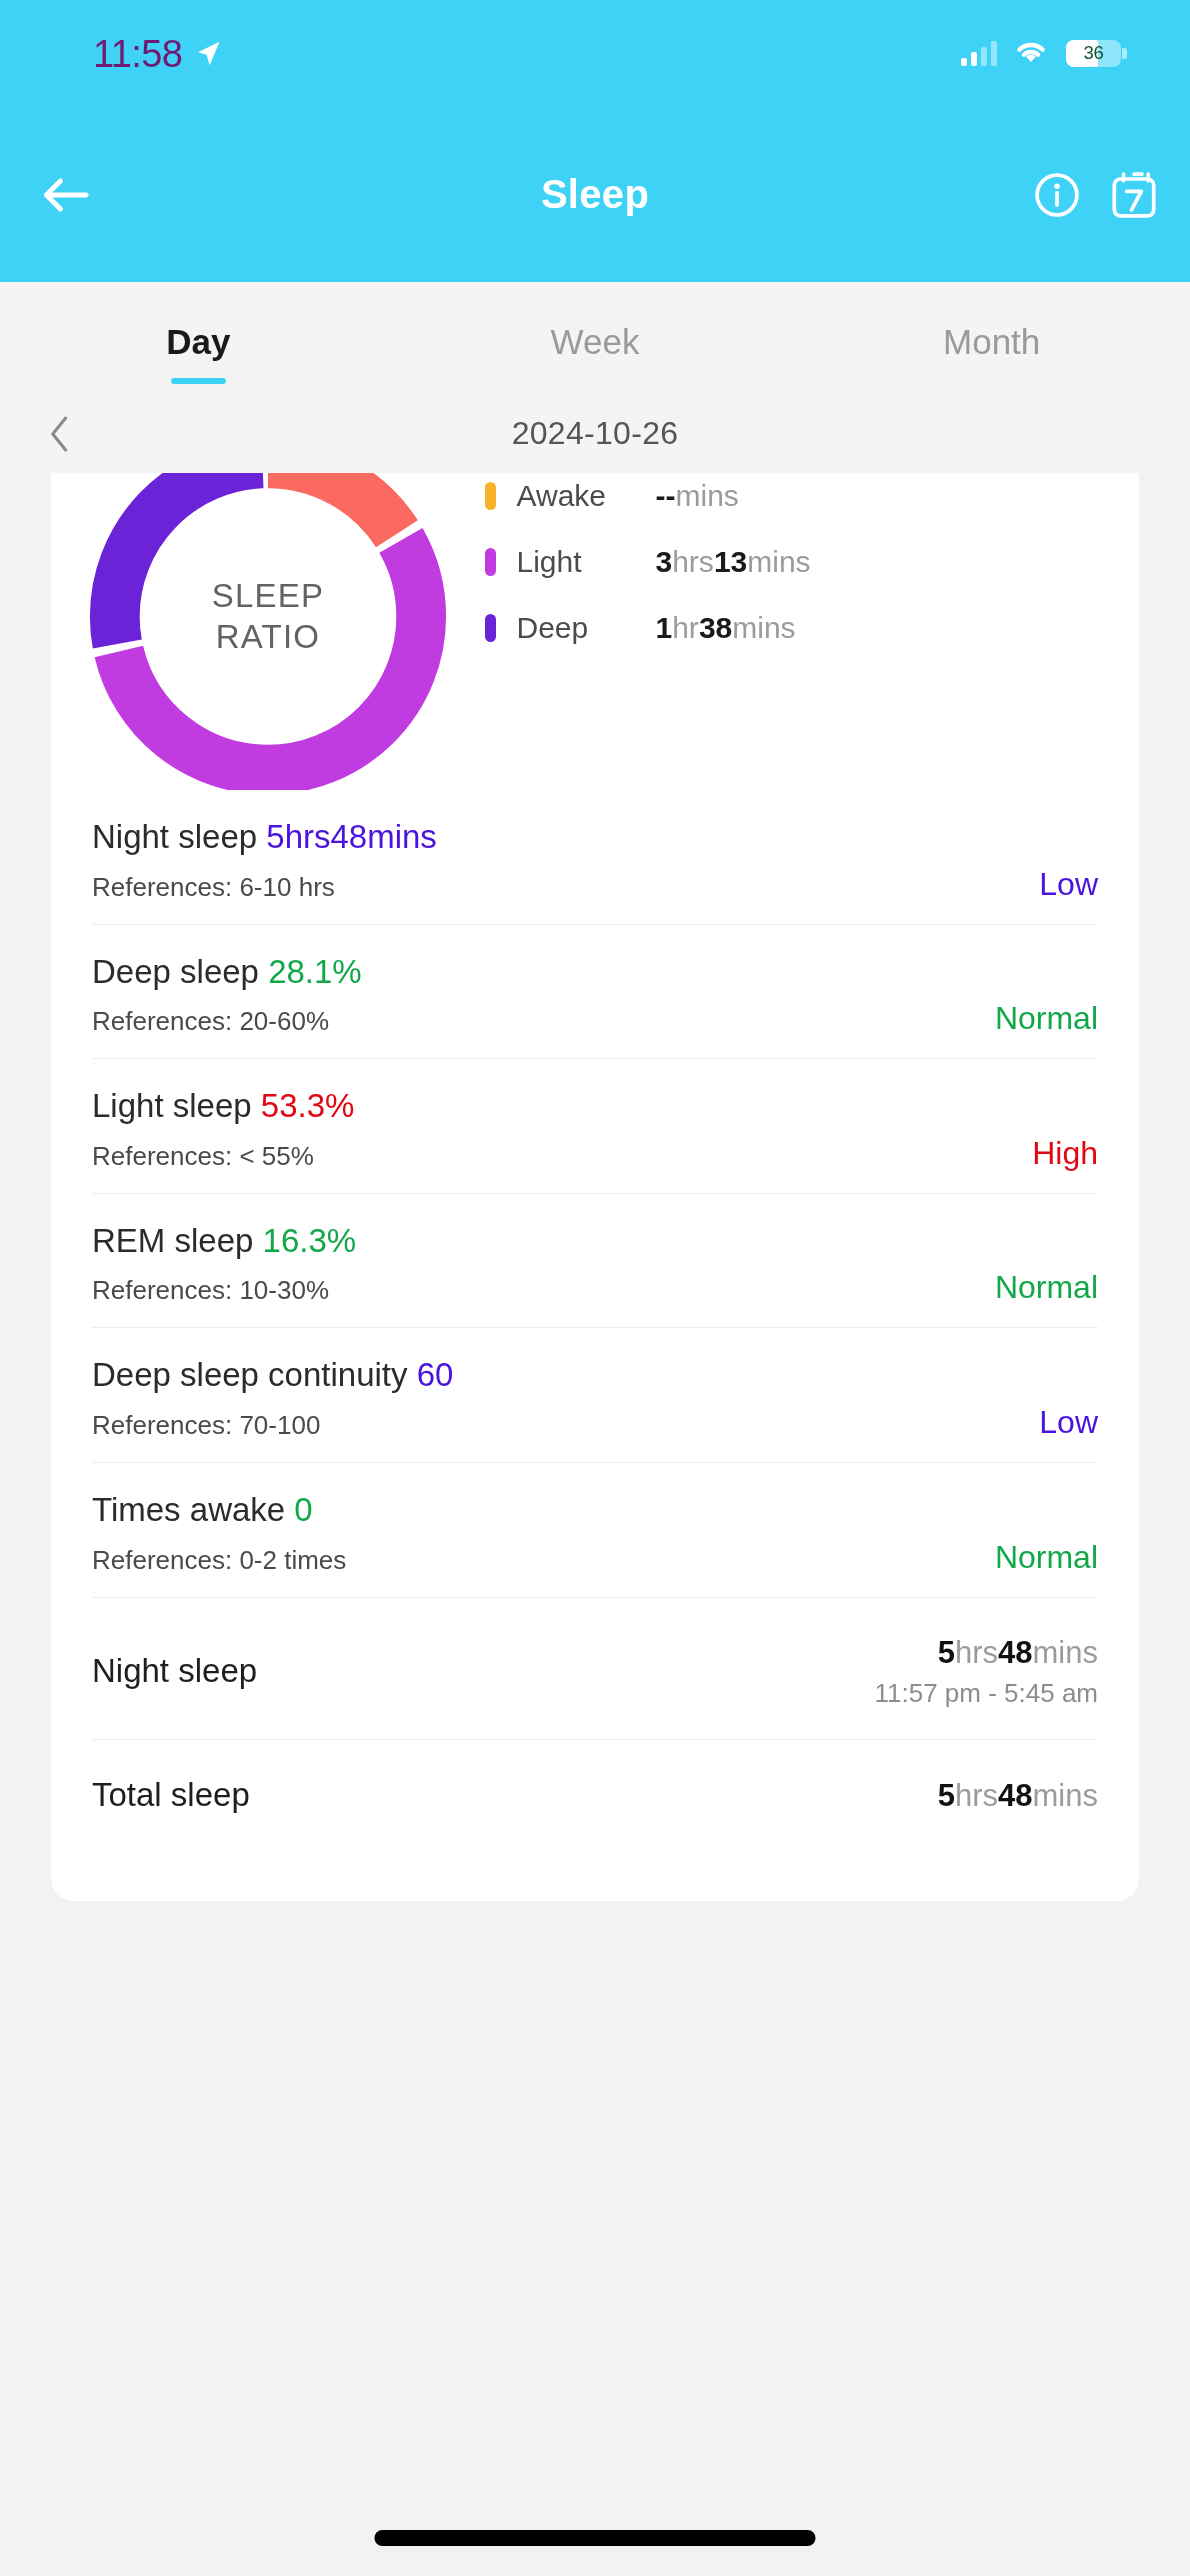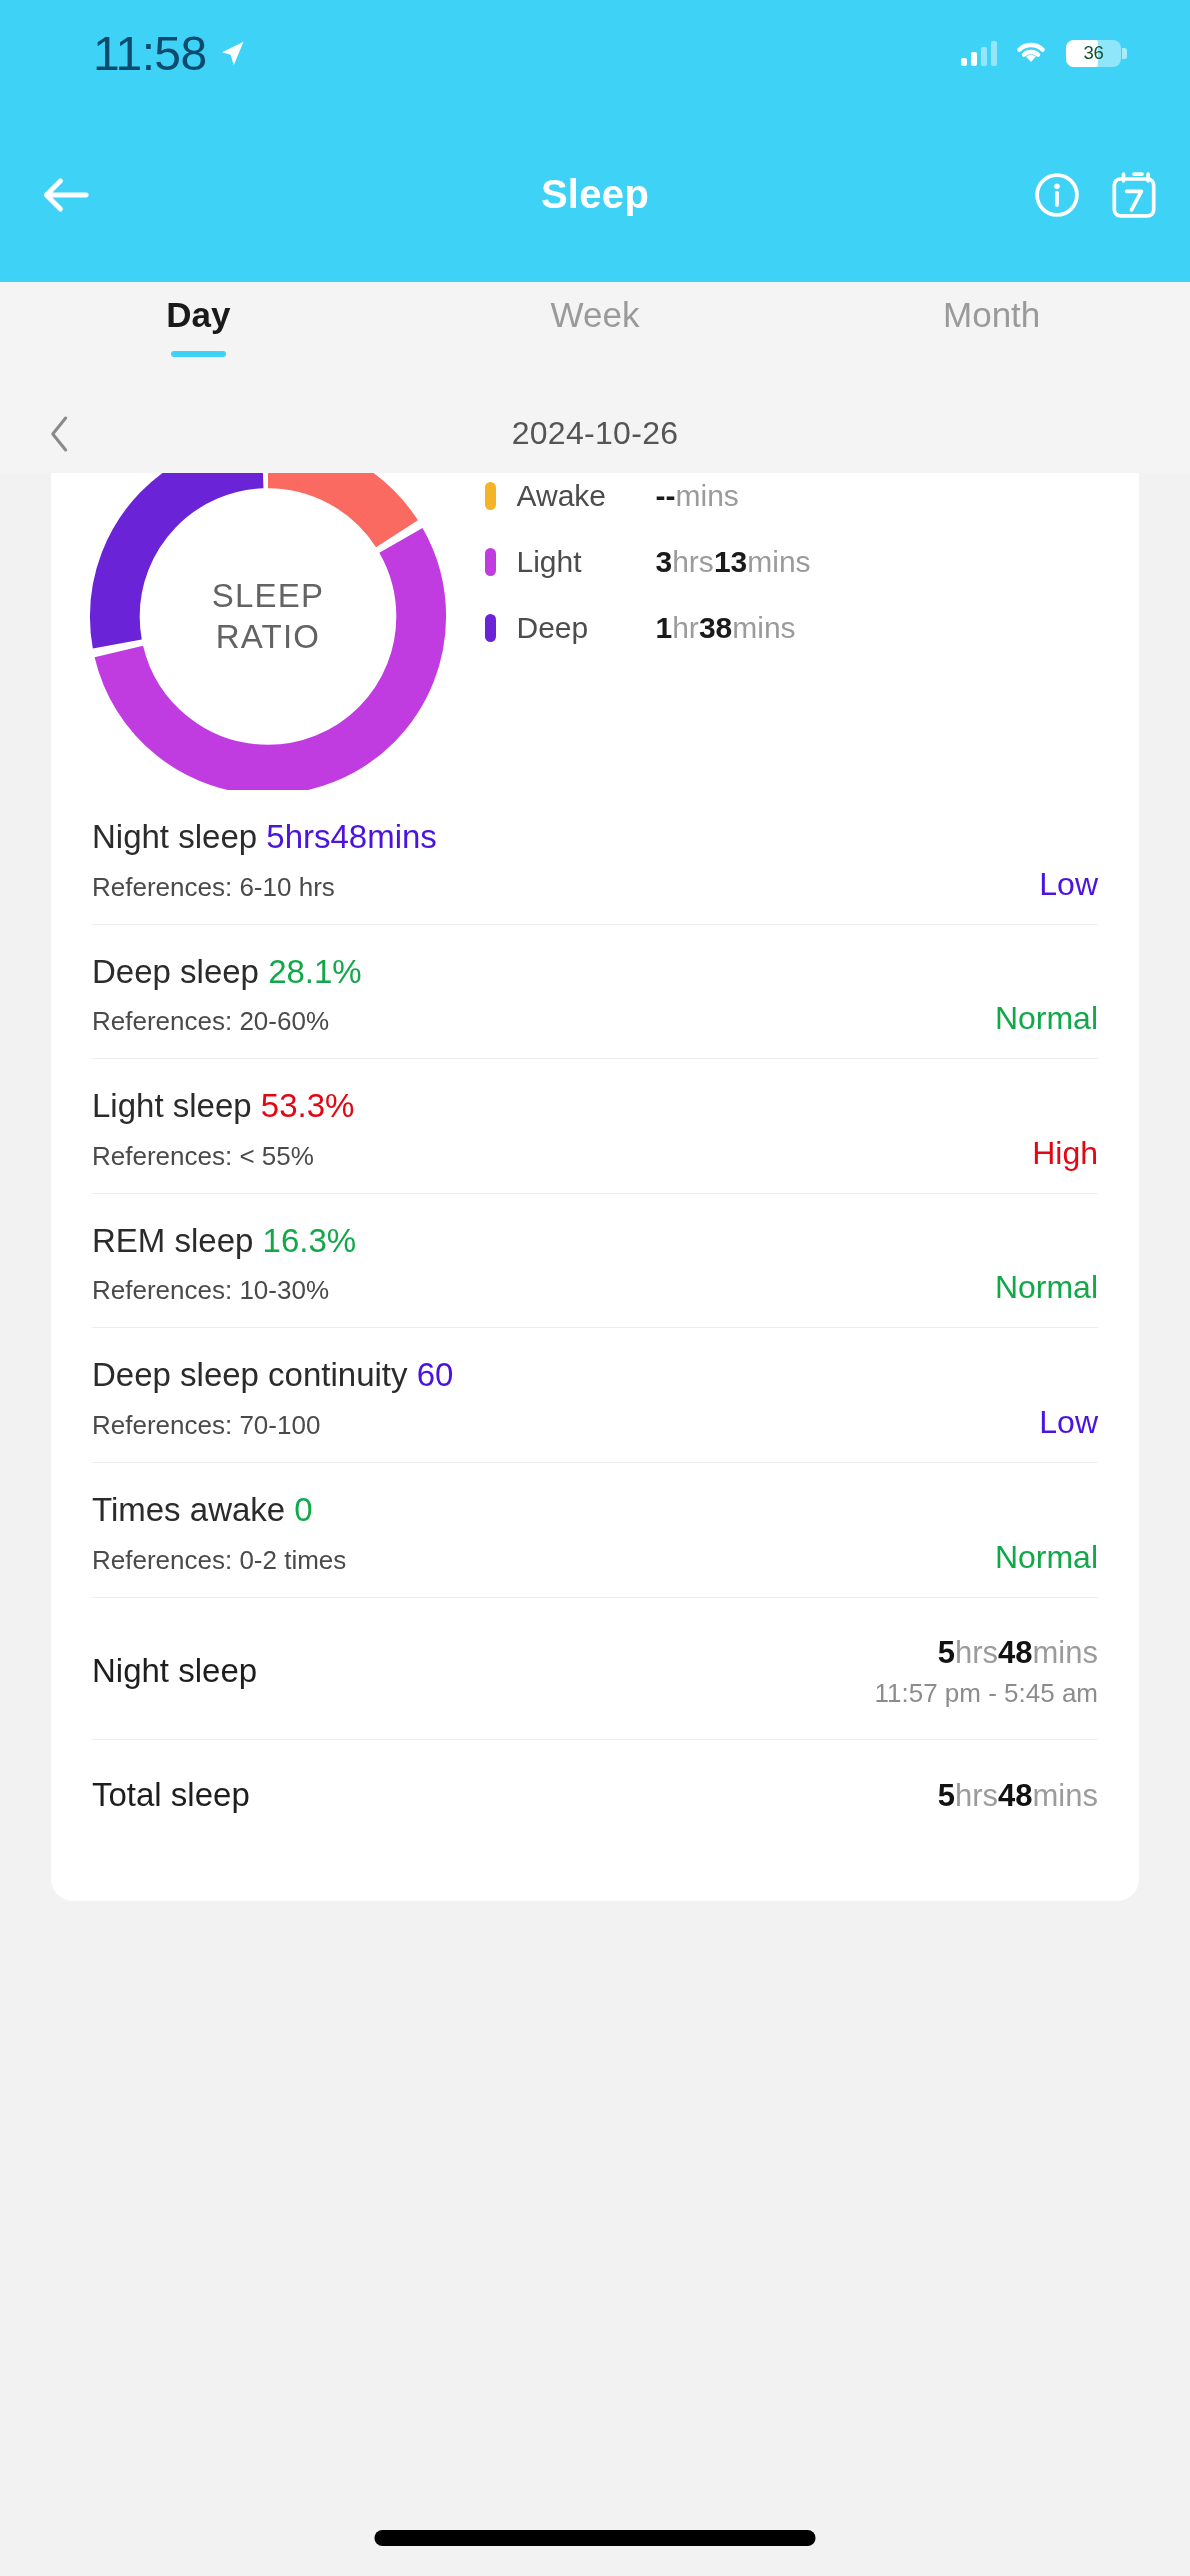--- a/index.html
+++ b/index.html
@@ -11,21 +11,21 @@
     -webkit-font-smoothing:antialiased;
   }
 
   
   .statusbar{
     height:107px; background:#3FD2F7;
     display:flex; align-items:center; justify-content:space-between;
     padding:0 69px 0 93px; position:relative;
   }
   .sb-left{ display:flex; align-items:center; gap:13.6px; }
-  .sb-time{ color:#0c4a6e; font-size:48px; font-weight:500; letter-spacing:-0.6px; line-height:1; }
+  .sb-time{ color:#701a75; font-size:38px; font-weight:500; letter-spacing:-0.6px; line-height:1; }
   .loc-arrow{ width:25px; height:27px; position:relative; }
   .loc-arrow svg{ display:block; }
   .sb-right{ display:flex; align-items:center; gap:18.6px; }
   .cellular{ display:flex; align-items:flex-end; gap:3.7px; height:25px; }
   .cellular i{ display:block; width:6.2px; background:#fff; border-radius:1.9px; }
   .cellular i:nth-child(1){ height:8px; }
   .cellular i:nth-child(2){ height:13.6px; }
   .cellular i:nth-child(3){ height:19px; opacity:.45; }
   .cellular i:nth-child(4){ height:25px; opacity:.45; }
   .wifi{ width:32px; height:25px; }
@@ -58,21 +58,21 @@
     position:absolute; left:0; right:0; text-align:center;
     color:#fff; font-size:40px; font-weight:700; letter-spacing:0.3px;
     pointer-events:none;
   }
   .nav-actions{ margin-left:auto; display:flex; align-items:center; gap:21px; z-index:3; }
   .nav-icon{ width:56px; height:56px; display:flex; align-items:center; justify-content:center; }
 
   
   .tabs{
     display:flex; background:#F4F4F4; height:112px;
-    align-items:flex-start; padding-top:13px;
+    align-items:flex-start; padding-top:40px;
   }
   .tab{
     flex:1; display:flex; flex-direction:column; align-items:center; gap:16px;
   }
   .tab span{ font-size:35px; color:#9A9A9A; font-weight:400; }
   .tab.active span{ color:#1A1A1A; font-weight:700; }
   .tab .ind{ width:55px; height:5.6px; border-radius:3.7px; background:transparent; }
   .tab.active .ind{ background:#3FD2F7; }
 
   

